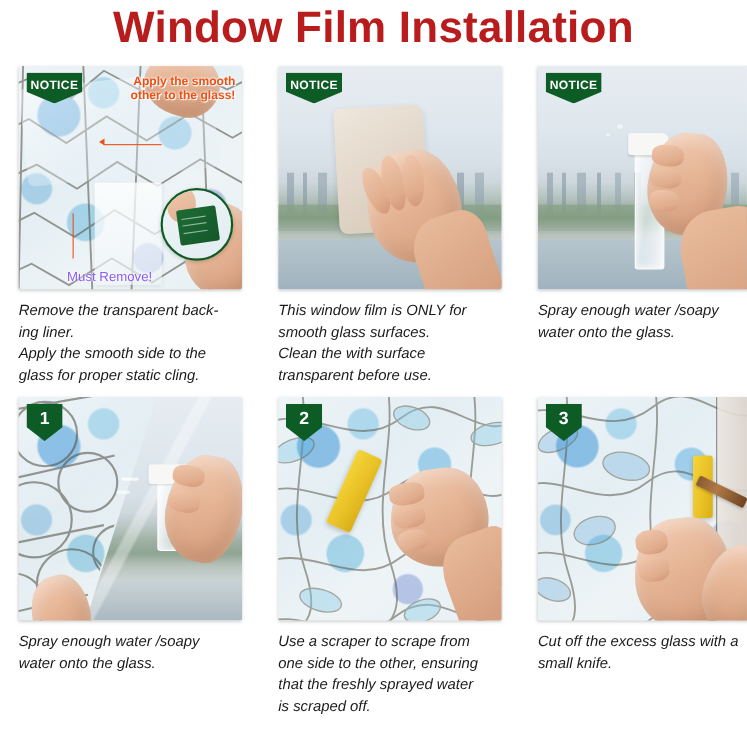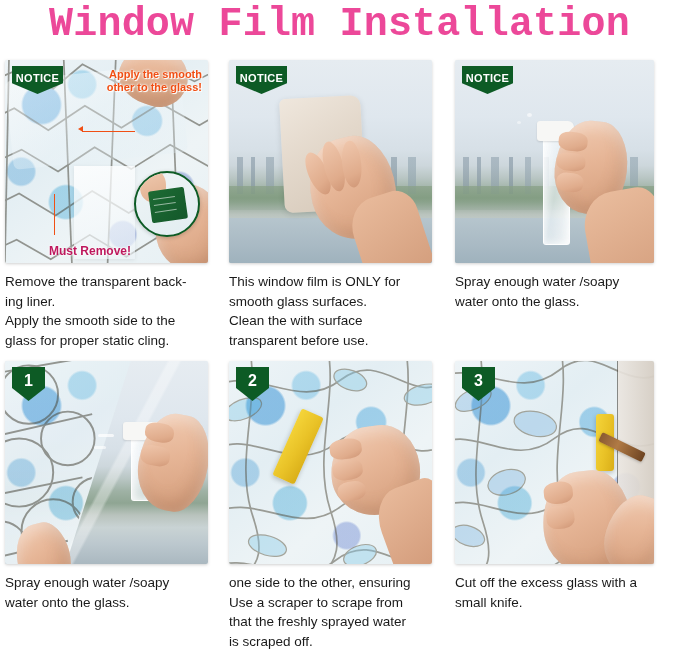--- a/index.html
+++ b/index.html
@@ -22,44 +22,45 @@
     background: #ffffff;
   }
 
   
   .page-title {
     position: absolute;
     left: 0;
     top: 1px;
     width: 679px;
     text-align: center;
-    font-family: Liberation Mono, monospace;
+    font-family: Liberation Sans, sans-serif;
     font-weight: bold;
     font-size: 40px;
     line-height: 48px;
     letter-spacing: 0.2px;
-    color: #ec4899;
+    color: #b91c1c;
     white-space: nowrap;
   }
 
   
   .grid {
     position: absolute;
     left: 0;
     top: 60px;
     width: 679px;
   }
   .row {
     display: flex;
     width: 679px;
   }
   .cell {
     width: 226px;
     box-sizing: border-box;
     padding-right: 18px;
+    margin-left: 12px;
   }
   .cell.col0 { padding-left: 5px; }
   .cell.col1 { padding-left: 3px; }
   .cell.col2 { padding-left: 3px; padding-right: 10px; }
 
   
   .photo {
     position: relative;
     width: 203px;
     height: 203px;
@@ -245,22 +246,22 @@
     font-size: 11px;
     line-height: 13px;
     text-shadow: 0 0 2px #ffffff, 0 0 3px #ffffff, 1px 1px 0 rgba(255,255,255,0.9);
     white-space: nowrap;
   }
   .callout-bottom {
     position: absolute;
     left: 8px;
     bottom: 5px;
     z-index: 5;
-    color: #be185d;
-    font-weight: bold;
+    color: #8b5cf6;
+    font-weight: normal;
     font-size: 12px;
     line-height: 14px;
     text-shadow: 0 0 2px #ffffff, 0 0 3px #ffffff;
     white-space: nowrap;
     padding-left: 36px;
   }
   .leader {
     position: absolute;
     z-index: 4;
     background: #f04f14;
@@ -318,21 +319,21 @@
   }
 
   
   .caption {
     margin: 9px 0 0 0;
     font-family: "Liberation Sans", sans-serif;
     font-size: 13.5px;
     line-height: 19.5px;
     color: #1a1a1a;
   }
-  .caption .line { display: block; white-space: nowrap; }
+  .caption .line { display: block; white-space: nowrap; font-style: italic; }
   .row.bottom .cell { padding-top: 11px; }
 </style>
 </head>
 <body>
 
 <div id="page">
 
   <div class="page-title">Window Film Installation</div>
 
   <div class="grid">
@@ -538,22 +539,22 @@
               <div class="finger" style="left:4%;top:58%;width:32%;height:22%;border-radius:40%;"></div>
             </div>
             <div style="position:absolute;left:76%;top:60%;width:34%;height:46%;
                         background:linear-gradient(160deg,#e9bb9c,#cf9675);
                         border-radius:40% 20% 10% 16%;transform:rotate(-20deg);"></div>
           </div>
           <div class="badge num">2</div>
         </div>
 
         <div class="caption">
+          <span class="line">Use a scraper to scrape from</span>
           <span class="line">one side to the other, ensuring</span>
-          <span class="line">Use a scraper to scrape from</span>
           <span class="line">that the freshly sprayed water</span>
           <span class="line">is scraped off.</span>
         </div>
       </div>
 
       <div class="cell col2">
         <div class="photo">
           <div class="scene">
             <div class="bg-film"></div>
             <div class="veins">

